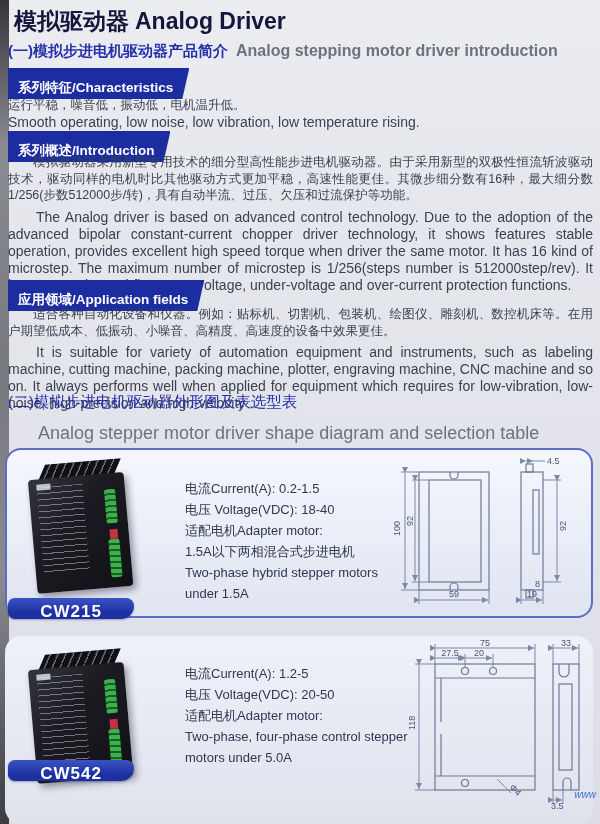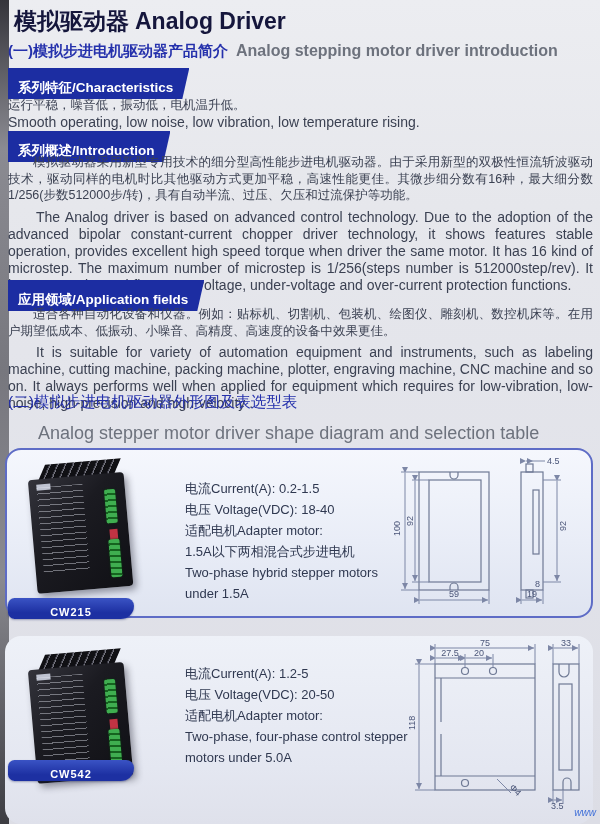--- a/index.html
+++ b/index.html
@@ -33,21 +33,21 @@
     background:linear-gradient(180deg,#f5f7fd 0%,#e9edf7 55%,#dfe4f1 100%);
     box-sizing:border-box;
   }
   .panel2{
     left:5px;top:636px;width:588px;height:188px;border-radius:16px;
     background:linear-gradient(180deg,#eef1f8 0%,#e4e7f1 70%,#dfe1eb 100%);
   }
   .model-tab{
     left:8px;width:126px;height:21px;line-height:28px;text-align:center;
     background:linear-gradient(180deg,#3a53c4 0%,#1d30a2 70%);
-    color:#fff;font-size:11px;font-weight:bold;letter-spacing:1px;
+    color:#fff;font-size:17px;font-weight:bold;letter-spacing:1px;
     border-radius:10px 12px 20px 10px;box-shadow:0 1px 2px rgba(20,30,90,.35);
   }
   .specs{font-size:13px;line-height:21px;color:#2f3850;}
   
   .device{width:96px;height:128px;transform:rotate(-5deg);}
   .fins{position:absolute;left:14px;top:0;width:76px;height:17px;transform:skewX(-28deg);
     background:repeating-linear-gradient(90deg,#101014 0 4px,#3c3c45 4px 5px,#74747e 5px 6px,#101014 6px 8px);}
   .dev-body{position:absolute;left:0;top:14px;right:0;bottom:0;border-radius:4px;
     background:linear-gradient(135deg,#34343c 0%,#1b1b21 40%,#101015 100%);
     box-shadow:3px 4px 7px rgba(40,40,55,.45);}
@@ -56,21 +56,21 @@
     opacity:.8;}
   .dev-logo{position:absolute;left:8px;top:5px;width:14px;height:6px;background:#cfd4e2;opacity:.9;}
   .conn{position:absolute;right:10px;width:11px;border-radius:2px;
     background:repeating-linear-gradient(180deg,#3fae50 0 4px,#15631f 4px 6px);box-shadow:0 0 2px #0a3a10;}
   .conn-top{top:16px;height:34px;}
   .conn-bot{bottom:10px;height:38px;}
   .red-led{position:absolute;right:11px;top:56px;width:8px;height:16px;background:#c23343;}
   svg text{font-family:"Liberation Sans","DejaVu Sans",sans-serif;font-size:9px;fill:#4a5578;}
   svg .dim{stroke:#7d87a6;stroke-width:1;fill:none;}
   svg .shape{stroke:#6e7994;stroke-width:1.2;fill:none;}
-  .watermark{right:4px;bottom:6px;font-size:10px;color:#3f6fd8;font-style:italic;text-align:right;}
+  .watermark{right:4px;bottom:24px;font-size:10px;color:#3f6fd8;font-style:italic;text-align:right;}
 </style>
 </head>
 <body>
 
 <div class="page">
   <div class="edge-strip"></div>
 
   <div class="abs page-title">
     <span class="zh">模拟驱动器</span><span class="en">Analog Driver</span>
   </div>

